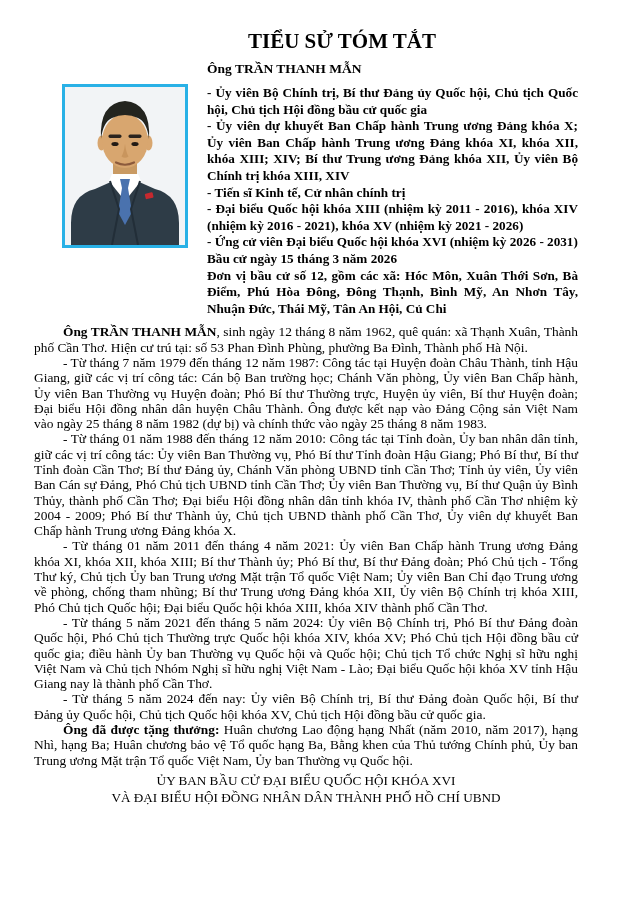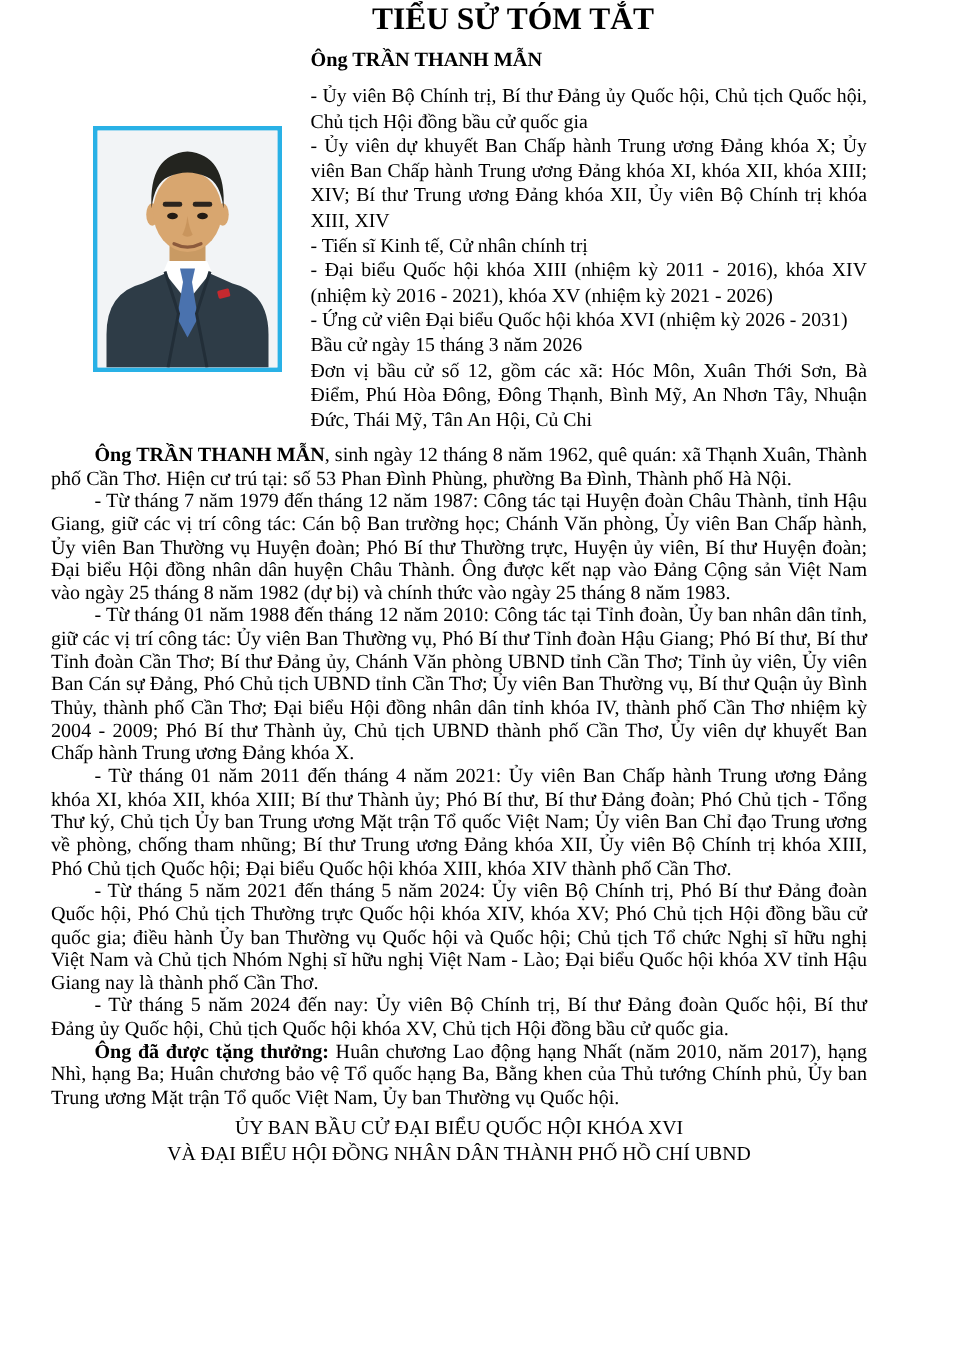--- a/index.html
+++ b/index.html
@@ -4,30 +4,31 @@
 <style>
   html,body{margin:0;padding:0;background:#ffffff;}
   .page{
     position:relative;
     width:640px;height:905px;
     background:#ffffff;color:#000;
     font-family:"Liberation Serif","DejaVu Serif",serif;
     overflow:hidden;
   }
   .doc-title{
+    padding-top:29px;
     text-align:center;
     font-size:21px;font-weight:bold;line-height:24px;margin-left:44px;
   }
   .subject-name{
     margin:7px 62px 0 207px;
     font-size:13.5px;font-weight:bold;line-height:18px;
   }
   .summary{
     margin:7px 62px 0 207px;
-    font-size:13.2px;font-weight:normal;line-height:16.6px;
+    font-size:13.2px;font-weight:bold;line-height:16.6px;
     text-align:justify;
   }
   .summary .summary-item{margin:0;}
   .photo-frame{
     position:absolute;left:62px;top:84px;
     width:120px;height:158px;
     border:3px solid #29b1e6;
     background:#f2f4f6;
     box-sizing:content-box;
   }

